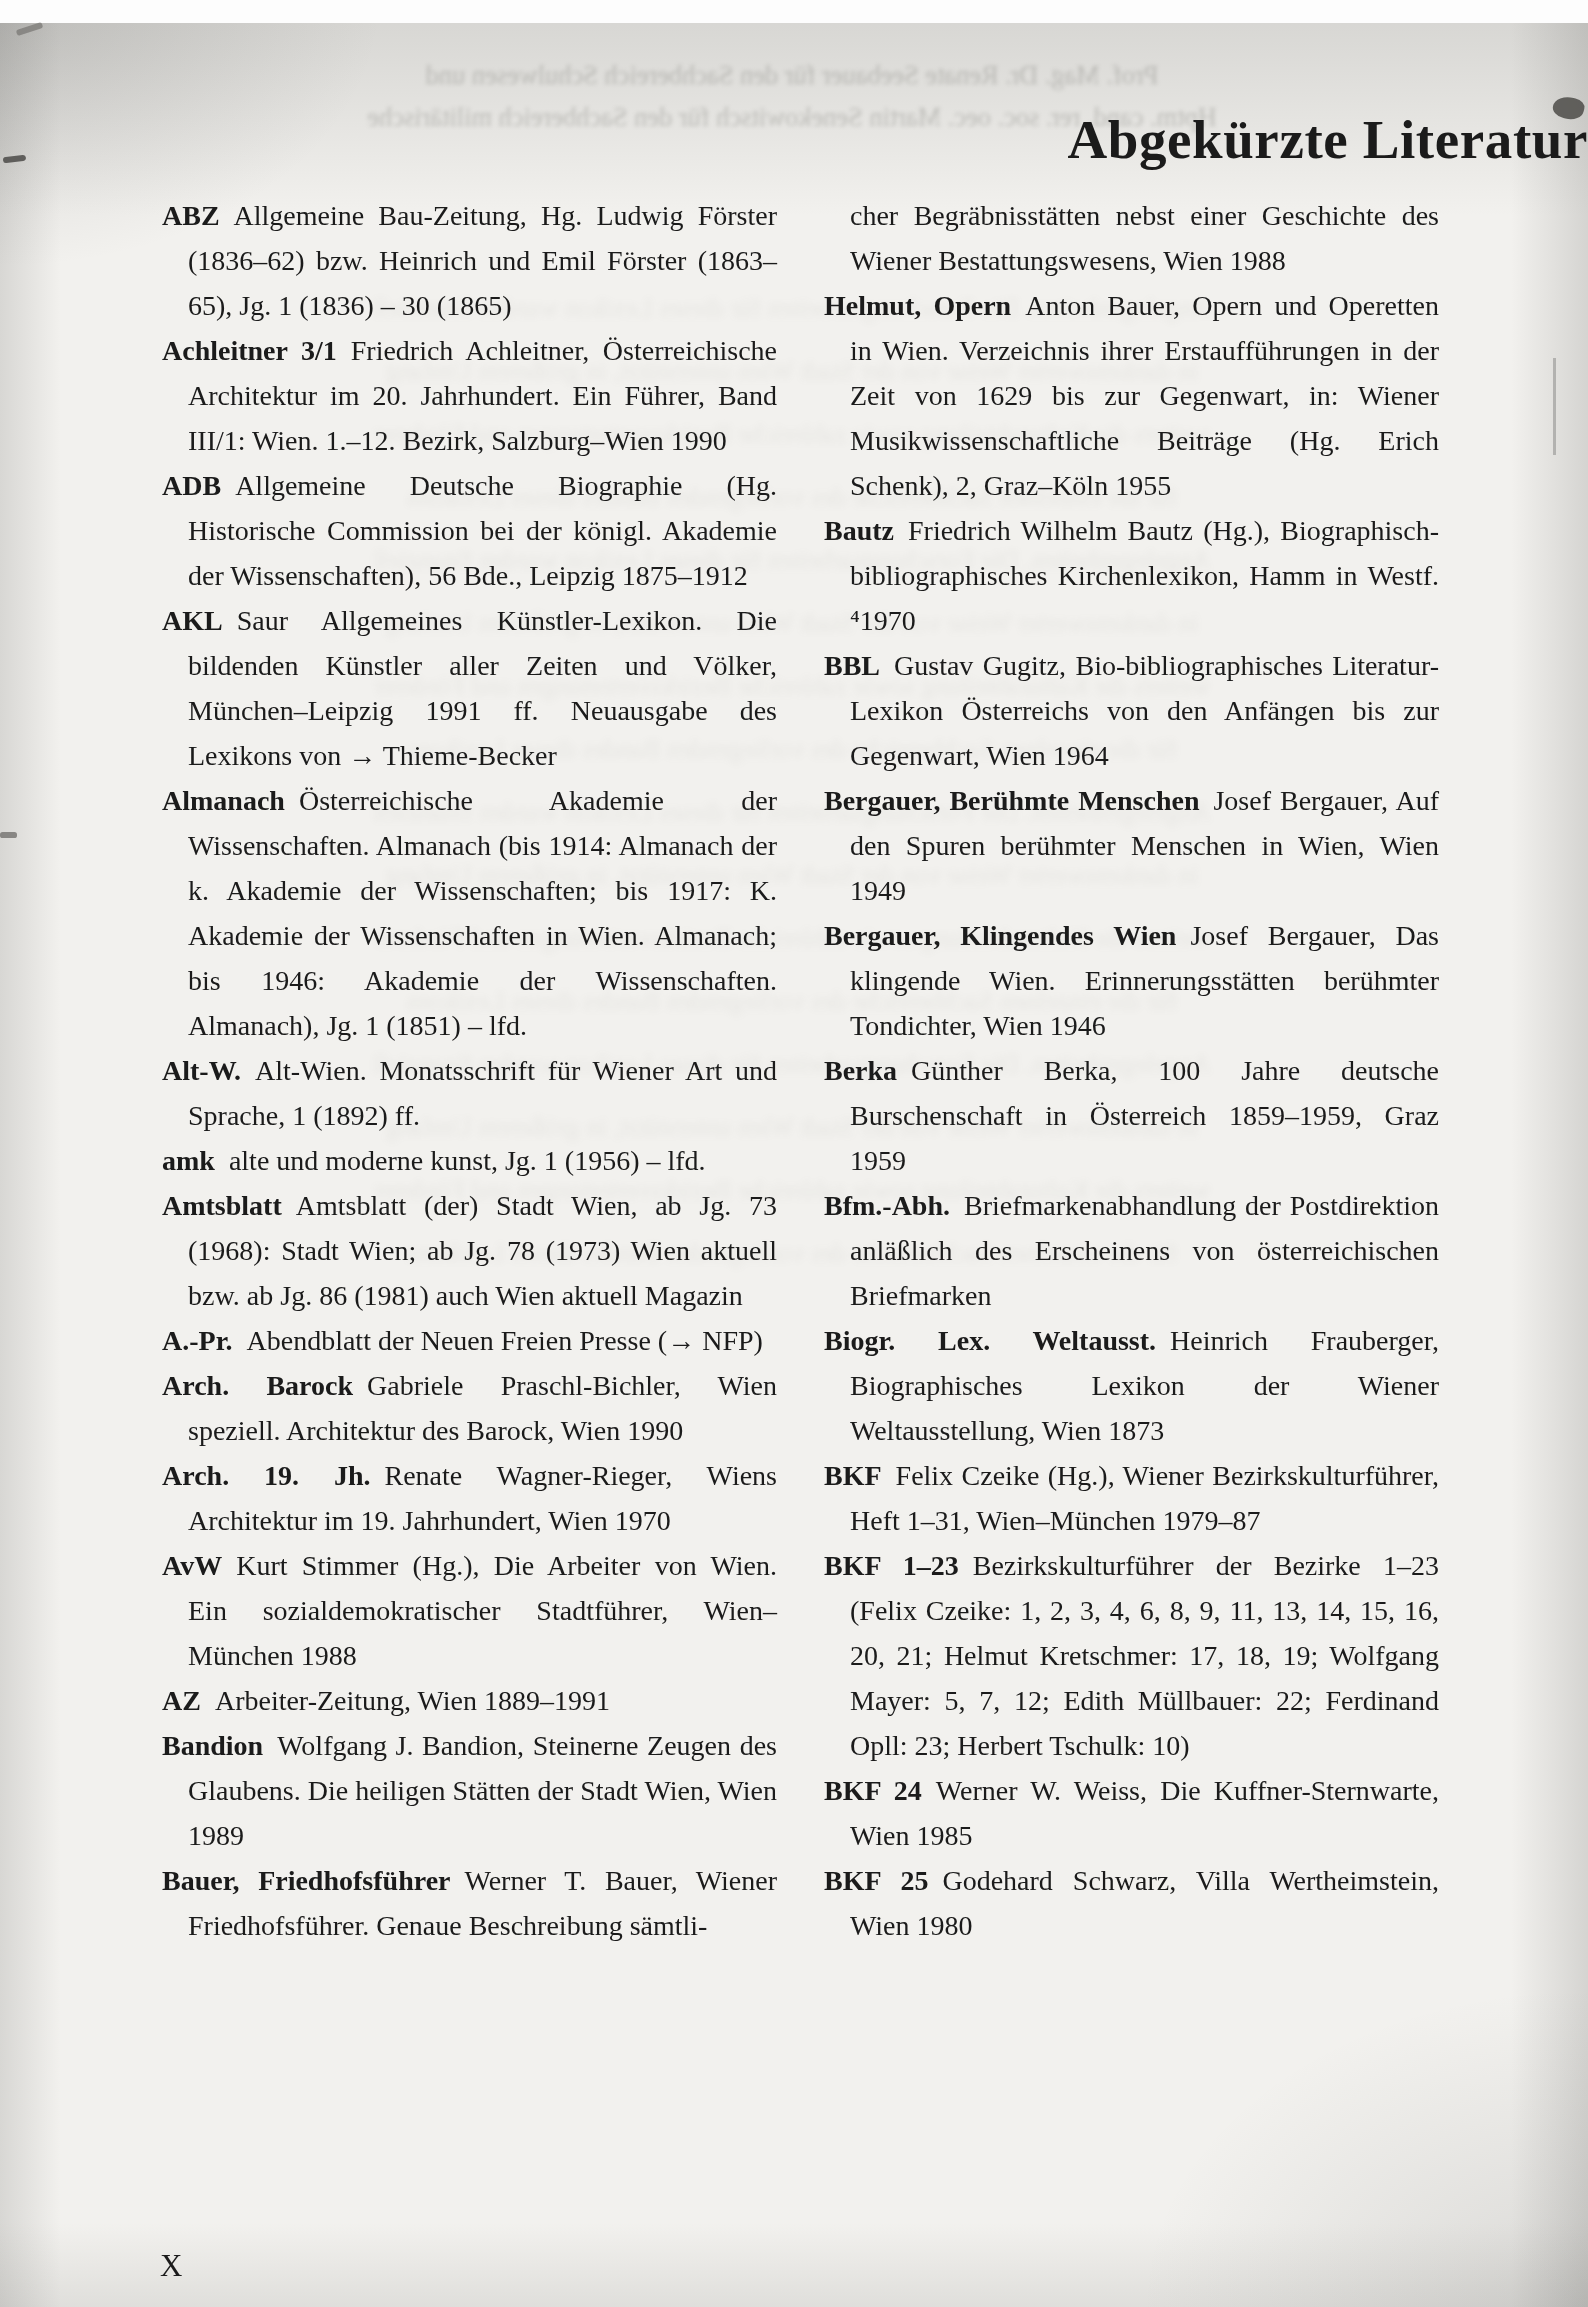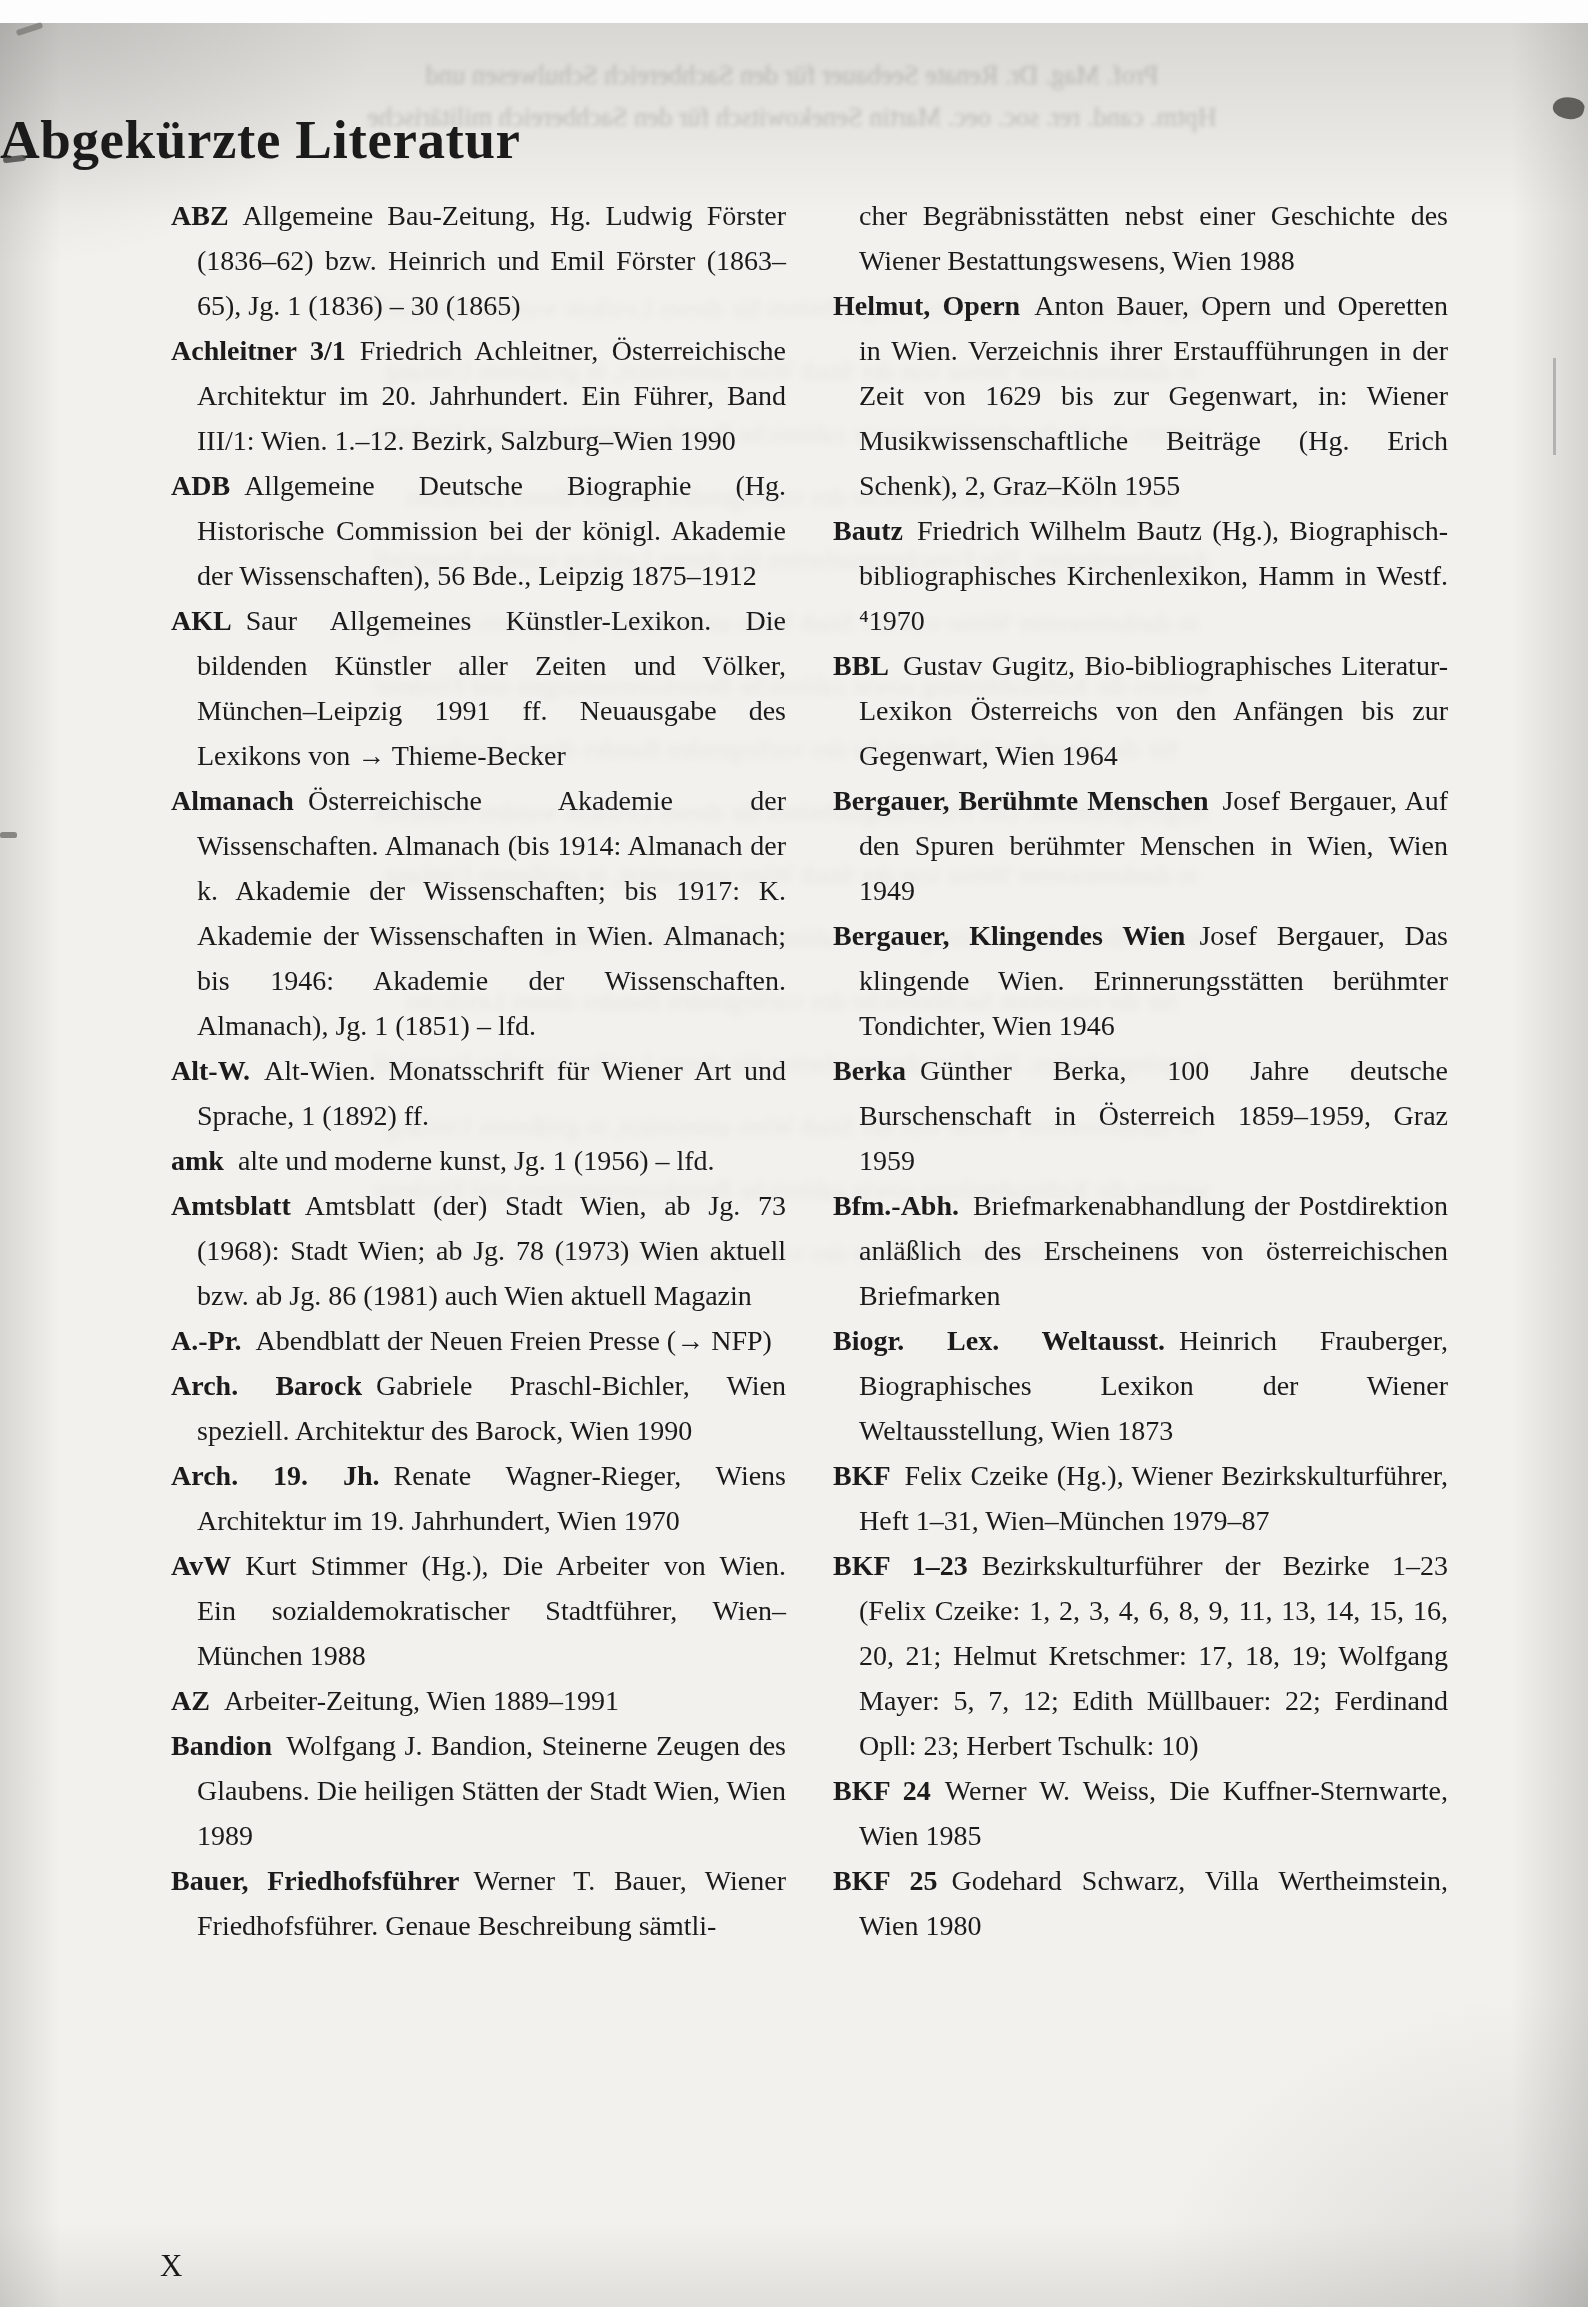--- a/index.html
+++ b/index.html
@@ -40,25 +40,25 @@
                    border-radius:62% 38% 55% 45%; transform:rotate(14deg); opacity:.85; }
   .dash-left-1   { top:156px; left:2.6px; width:23px; height:6.4px; background:#434240;
                    border-radius:3.2px; transform:rotate(-7deg); opacity:.8; }
   .dash-left-2   { top:832px; left:0; width:16.7px; height:5.8px; background:#5a5956;
                    border-radius:2.6px; opacity:.65; }
   .tick-topleft  { top:26px; left:15.5px; width:27px; height:5.8px; background:#6a6966;
                    border-radius:2.6px; transform:rotate(-18deg); opacity:.6; }
   .vline-right   { top:358px; right:32px; width:2.6px; height:97px; background:#7b7a77; opacity:.45; }
   .title {
     position:absolute; top:108px; left:0; width:100%;
-    text-align:left; font-size:55px; font-weight:bold; letter-spacing:0.6px;
+    text-align:right; font-size:55px; font-weight:bold; letter-spacing:0.6px;
     margin:0; z-index:2;
   }
   .columns {
-    position:absolute; top:193px; left:171px; width:1277px;
+    position:absolute; top:193px; left:162px; width:1277px;
     display:flex; gap:47px; z-index:2;
   }
   .col { width:615px; }
   .entry {
     margin:0; text-align:justify;
     font-size:28px; line-height:45px;
     padding-left:26px; text-indent:-26px;
     hyphens:auto;
   }
   .entry.continuation { text-indent:0; }

